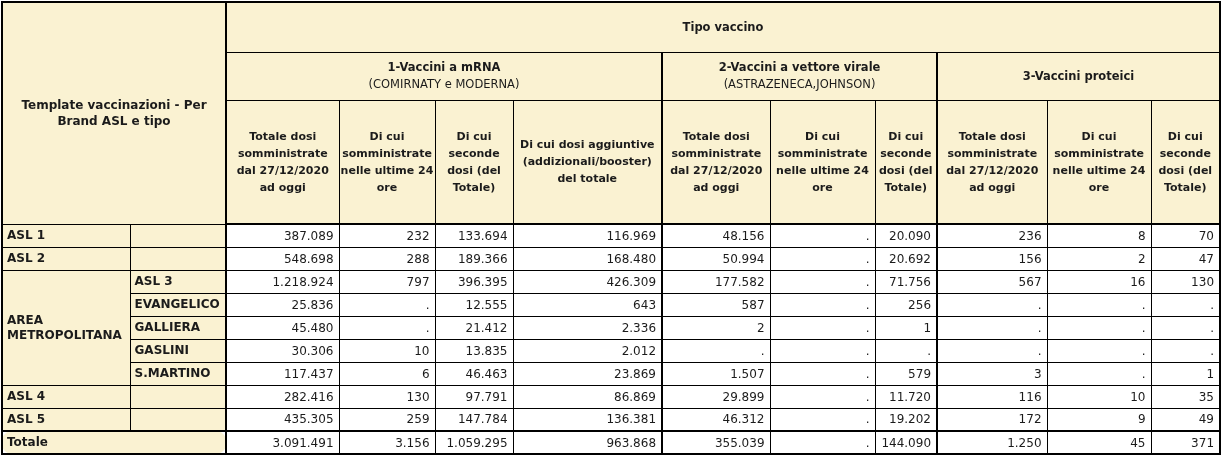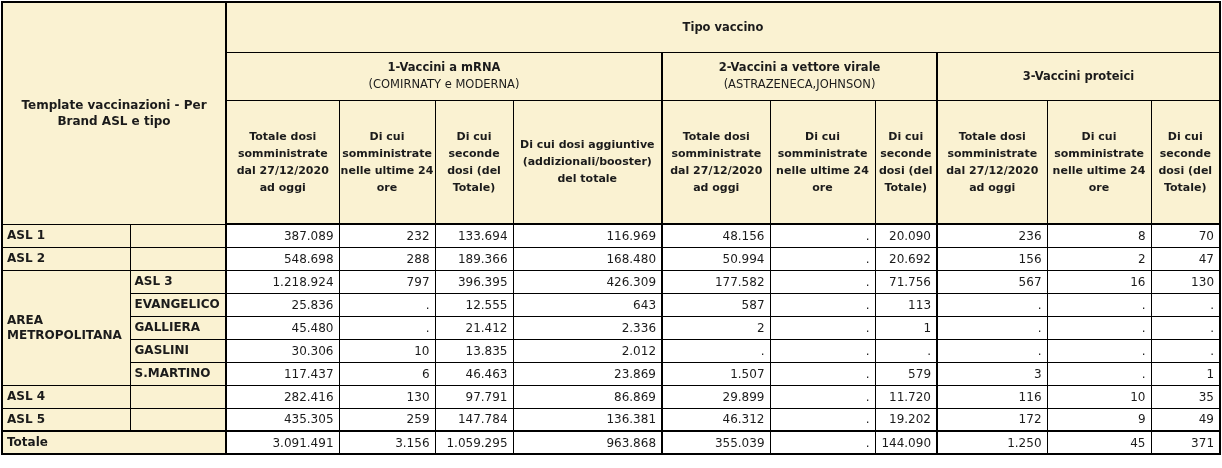--- a/index.html
+++ b/index.html
@@ -25,21 +25,21 @@
   td{
     border:1px solid var(--border);
     overflow:hidden;
     vertical-align:middle;
   }
   
   td.gs{border-left-width:2px;margin-left:25px;}
   
   tr.colhead td{border-bottom-width:2px;}
   
-  tr.total-row td{border-top-width:2px;}
+  tr.total-row td{border-top-width:2px;border-radius:10px;}
 
   
   thead td{
     background:var(--header-bg);
     text-align:center;
     font-weight:bold;
   }
   .corner{font-size:12px;line-height:1.35;padding:4px 6px;}
   .tipo{font-size:11.5px;}
   .grp{font-size:11.5px;line-height:1.45;padding:2px;}
@@ -163,21 +163,21 @@
         <td class="num">130</td>
       </tr>
       <tr>
         <td class="lbl">EVANGELICO</td>
         <td class="num gs">25.836</td>
         <td class="num">.</td>
         <td class="num">12.555</td>
         <td class="num">643</td>
         <td class="num gs">587</td>
         <td class="num">.</td>
-        <td class="num">113</td>
+        <td class="num">256</td>
         <td class="num gs">.</td>
         <td class="num">.</td>
         <td class="num">.</td>
       </tr>
       <tr>
         <td class="lbl">GALLIERA</td>
         <td class="num gs">45.480</td>
         <td class="num">.</td>
         <td class="num">21.412</td>
         <td class="num">2.336</td>

